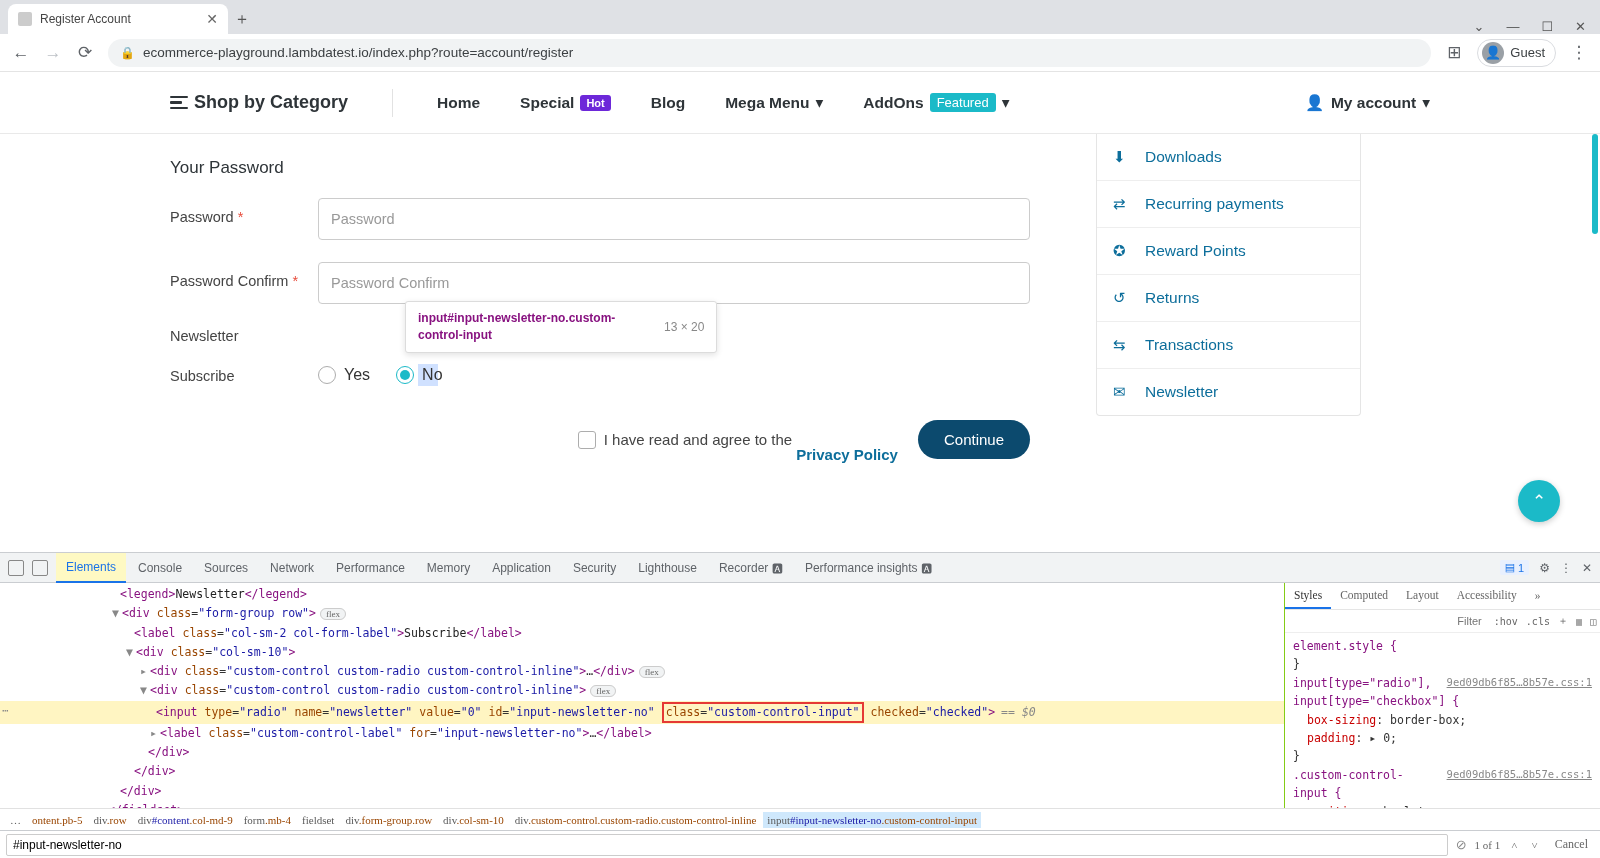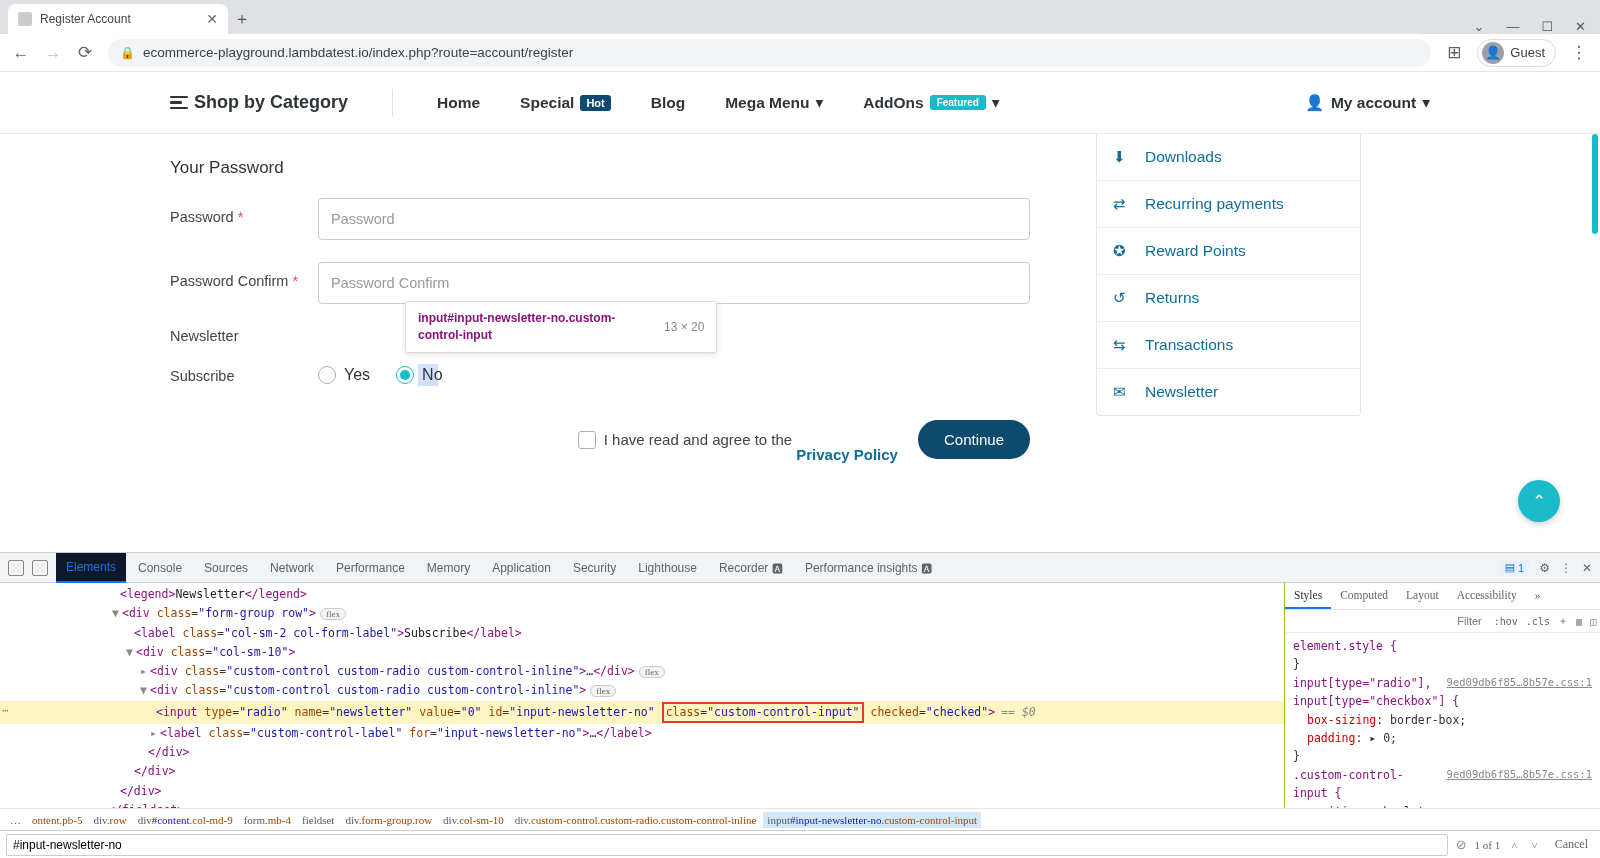--- a/index.html
+++ b/index.html
@@ -17,22 +17,22 @@
 .url-box { flex: 1; background: #f1f3f4; border-radius: 16px; height: 28px; display: flex; align-items: center; padding: 0 12px; gap: 8px; font-size: 13.5px; color: #3c4043; }
 .lock { font-size: 12px; color: #5f6368; }
 .right-ctrls { display: flex; align-items: center; gap: 14px; }
 .guest-chip { display: flex; align-items: center; gap: 6px; border: 1px solid #dadce0; border-radius: 16px; padding: 2px 10px 2px 4px; font-size: 13px; color: #3c4043; }
 .guest-avatar { width: 22px; height: 22px; background: #9aa0a6; border-radius: 50%; display: flex; align-items: center; justify-content: center; color: #fff; font-size: 13px; }
 
 .site-nav { height: 62px; border-bottom: 1px solid #e9e9e9; display: flex; align-items: center; padding: 0 170px; gap: 40px; font-size: 15.5px; color: #2e3438; }
 .nav-sep { width: 1px; height: 28px; background: #e2e2e2; margin: 0 4px; }
 .nav-item { display: flex; align-items: center; gap: 6px; cursor: pointer; color: #2e3438; }
 .nav-item b { font-weight: 600; }
-.badge { background: #0c4a6e; color: #fff; font-size: 11px; padding: 2px 6px; border-radius: 3px; font-weight: 600; }
-.badge-featured { background: #1bbac8; color: #fff; font-size: 10px; padding: 2px 7px; border-radius: 3px; font-weight: 700; }
+.badge { background: #6d28d9; color: #fff; font-size: 11px; padding: 2px 6px; border-radius: 3px; font-weight: 600; }
+.badge-featured { background: #1bbac8; color: #fff; font-size: 13px; padding: 2px 7px; border-radius: 3px; font-weight: 400; }
 .hamburger { display: inline-flex; flex-direction: column; gap: 3px; }
 .hamburger span { display: block; width: 18px; height: 2.5px; background: #2e3438; border-radius: 1px; }
 .hamburger span:nth-child(2){ width: 12px; }
 
 .page-body { position: relative; height: 418px; padding: 0 170px; display: flex; gap: 36px; }
 .form-area { flex: 1; padding-top: 24px; max-width: 860px; }
 .section-title { font-size: 17px; color: #2e3438; margin-bottom: 20px; }
 .form-row { display: flex; margin-bottom: 22px; align-items: flex-start; }
 .form-label { width: 148px; font-size: 14.5px; color: #444; padding-top: 9px; line-height: 1.4; }
 .req { color: #e74c3c; }
@@ -64,21 +64,21 @@
 
 .fab { position: absolute; right: 40px; bottom: 30px; width: 42px; height: 42px; background: #1bbac8; border-radius: 50%; display: flex; align-items: center; justify-content: center; color: #fff; font-size: 17px; box-shadow: 0 2px 6px rgba(0,0,0,0.2); }
 
 .scrollbar-v { position: absolute; right: 0; top: 0; bottom: 0; width: 12px; }
 .scroll-thumb { position: absolute; right: 2px; top: 0; width: 6px; height: 100px; background: #1bbac8; border-radius: 3px; }
 
 
 .devtools { border-top: 1px solid #cacdd1; background: #fff; height: 306px; display: flex; flex-direction: column; font-family: Menlo, Consolas, monospace; color: #333; }
 .dt-tabs { height: 30px; display: flex; align-items: center; border-bottom: 1px solid #cacdd1; padding: 0 8px; font-family: -apple-system, "Segoe UI", Arial; font-size: 12px; color: #5f6368; gap: 2px; background: #f1f3f4; }
 .dt-tab { padding: 7px 10px; cursor: pointer; }
-.dt-tab.active { color: #1a73e8; border-bottom: 2px solid #1a73e8; background: #0f172a; }
+.dt-tab.active { color: #1a73e8; border-bottom: 2px solid #1a73e8; background: #fef9c3; }
 .dt-tab-icon { width: 16px; height: 16px; border: 1px solid #888; border-radius: 2px; margin-right: 6px; }
 .dt-right { margin-left: auto; display: flex; align-items: center; gap: 10px; }
 .dt-warn { background: #e8f0fe; color: #1a73e8; border-radius: 2px; padding: 1px 5px; display: flex; align-items: center; gap: 3px; font-size: 11px; }
 
 .dt-main { flex: 1; display: flex; overflow: hidden; }
 .dt-elements { flex: 1; overflow: auto; font-size: 11.5px; padding: 2px 0; position: relative; }
 .dt-line { white-space: pre; padding: 1px 8px; line-height: 1.5; }
 .dt-line .tag { color: #881280; }
 .dt-line .attr { color: #994500; }
 .dt-line .val { color: #1a1aa6; }

